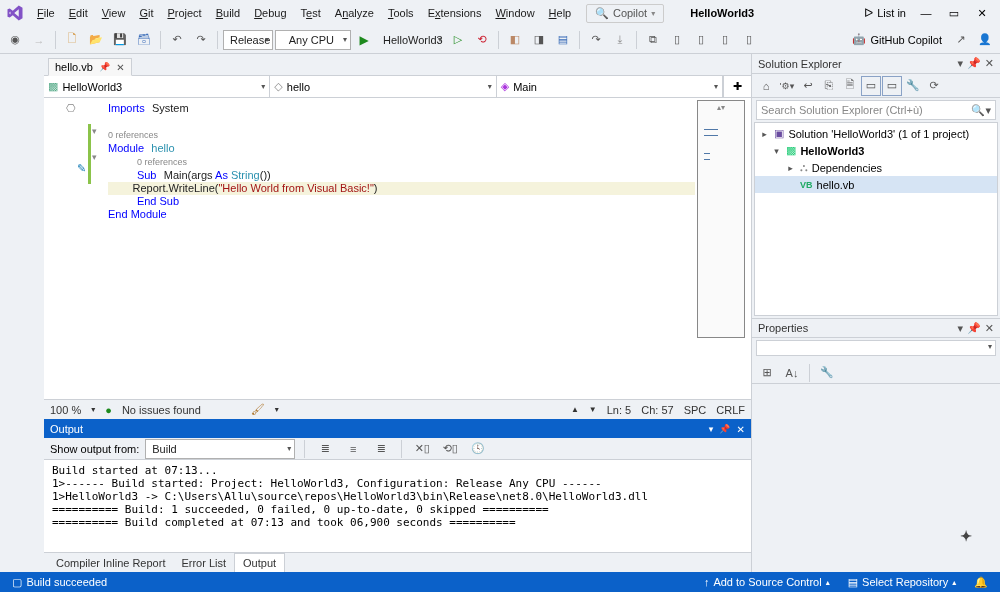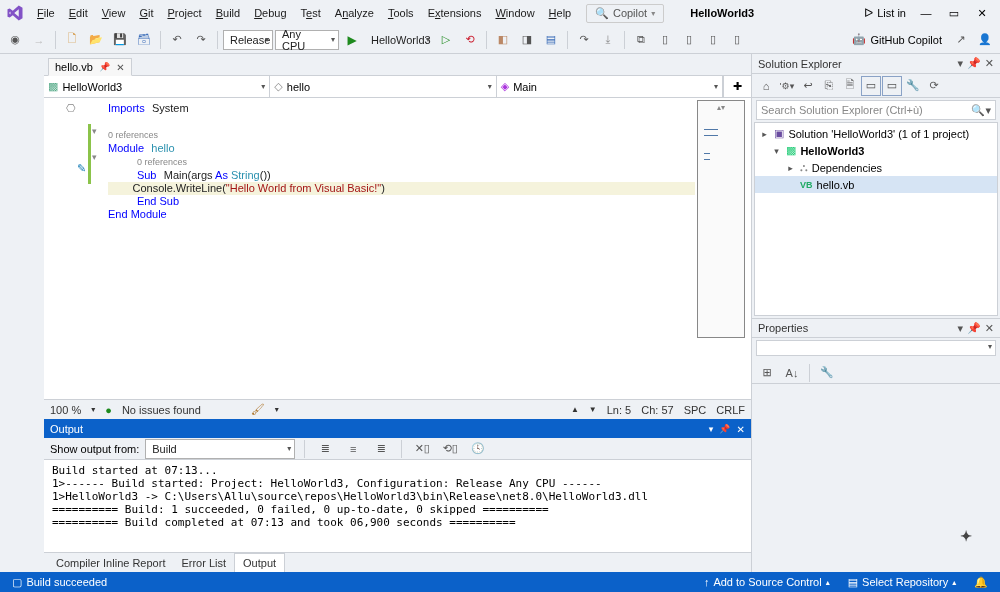--- a/index.html
+++ b/index.html
@@ -122,21 +122,21 @@
   <div class="tbtn" style="color:#d08a2a;">📂</div>
   <div class="tbtn" style="color:#3a6cb8;">💾</div>
   <div class="tbtn" style="color:#3a6cb8;">🗃</div>
   <div class="tsep"></div>
   <div class="tbtn">↶</div>
   <div class="tbtn">↷</div>
   <div class="tsep"></div>
   <div class="combo" style="width:50px;">
       <span>Release</span>
     </div>
-  <div class="combo" style="width:64px;">
+  <div class="combo" style="width:76px;justify-content:flex-end;">
       <span>Any CPU</span>
     </div>
   <div class="tbtn play-green">▶</div>
   <div class="combo" style="width:68px;border:none;background:transparent;">
       <span>HelloWorld3</span>
     </div>
   <div class="tbtn play-outline">▷</div>
   <div class="tbtn" style="color:#c23;">⟲</div>
   <div class="tsep"></div>
   <div class="tbtn" style="color:#b86;">◧</div>
@@ -194,21 +194,21 @@
         <div style="position:absolute;left:33px;top:64px;color:#1a7fb8;">✎</div>
       </div>
       <div class="outline-toggle">▾</div>
       <div class="outline-toggle2">▾</div>
       <div class="code-text"><span class="kw">Imports</span> <span>System</span>
 
 <span class="codelens">0 references</span>
 <span class="kw">Module</span> <span class="type">hello</span>
     <span class="codelens">0 references</span>
     <span class="kw">Sub</span> <span>Main(args </span><span class="kw">As</span><span class="type"> String</span><span>())</span>
-<span class="highlight-line">        <span>Console</span><span>.WriteLine(</span><span class="str">"Hello World from Visual Basic!"</span><span>)</span></span>
+<span class="highlight-line">        <span>Report</span><span>.WriteLine(</span><span class="str">"Hello World from Visual Basic!"</span><span>)</span></span>
     <span class="kw">End Sub</span>
 <span class="kw">End Module</span></div>
       <div class="overview">
         <div style="position:absolute;top:2px;left:0;right:0;text-align:center;font-size:8px;color:#888;">▴▾</div>
         <div class="ov-mark" style="top:28px;"></div>
         <div class="ov-mark" style="top:34px;"></div>
         <div class="ov-mark" style="top:52px;width:6px;"></div>
         <div class="ov-mark" style="top:58px;width:6px;"></div>
       </div>
     </div>

